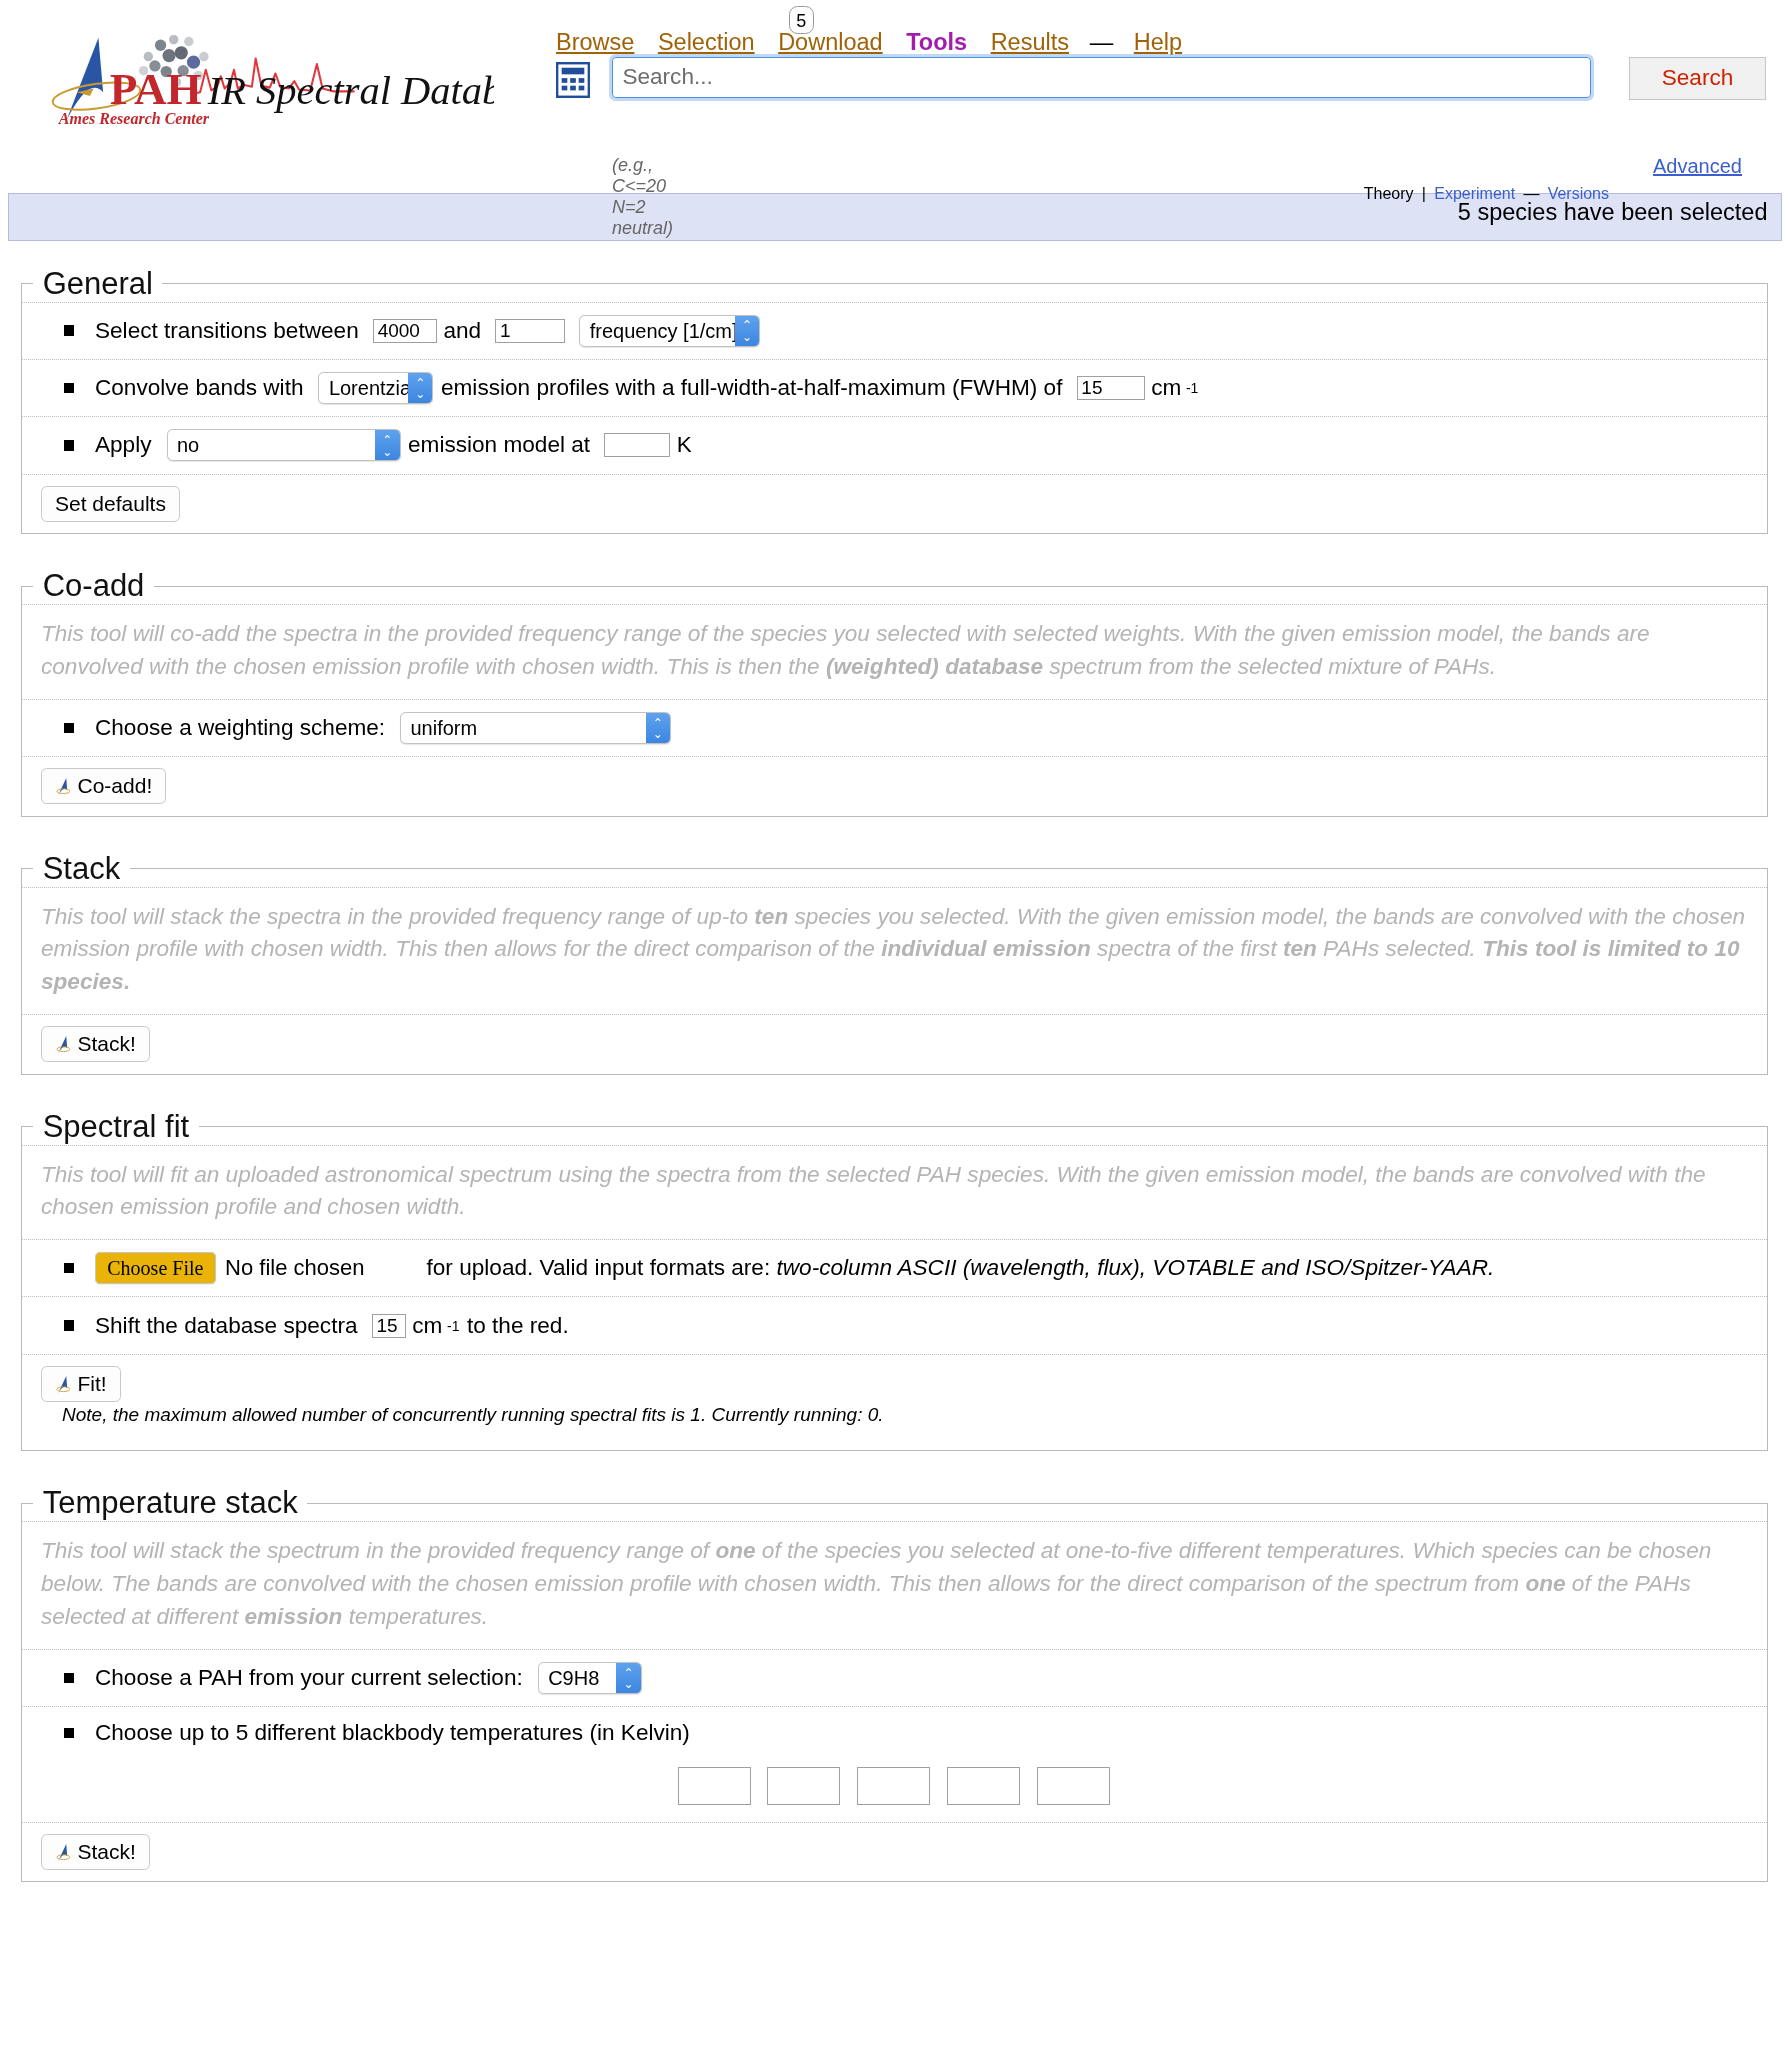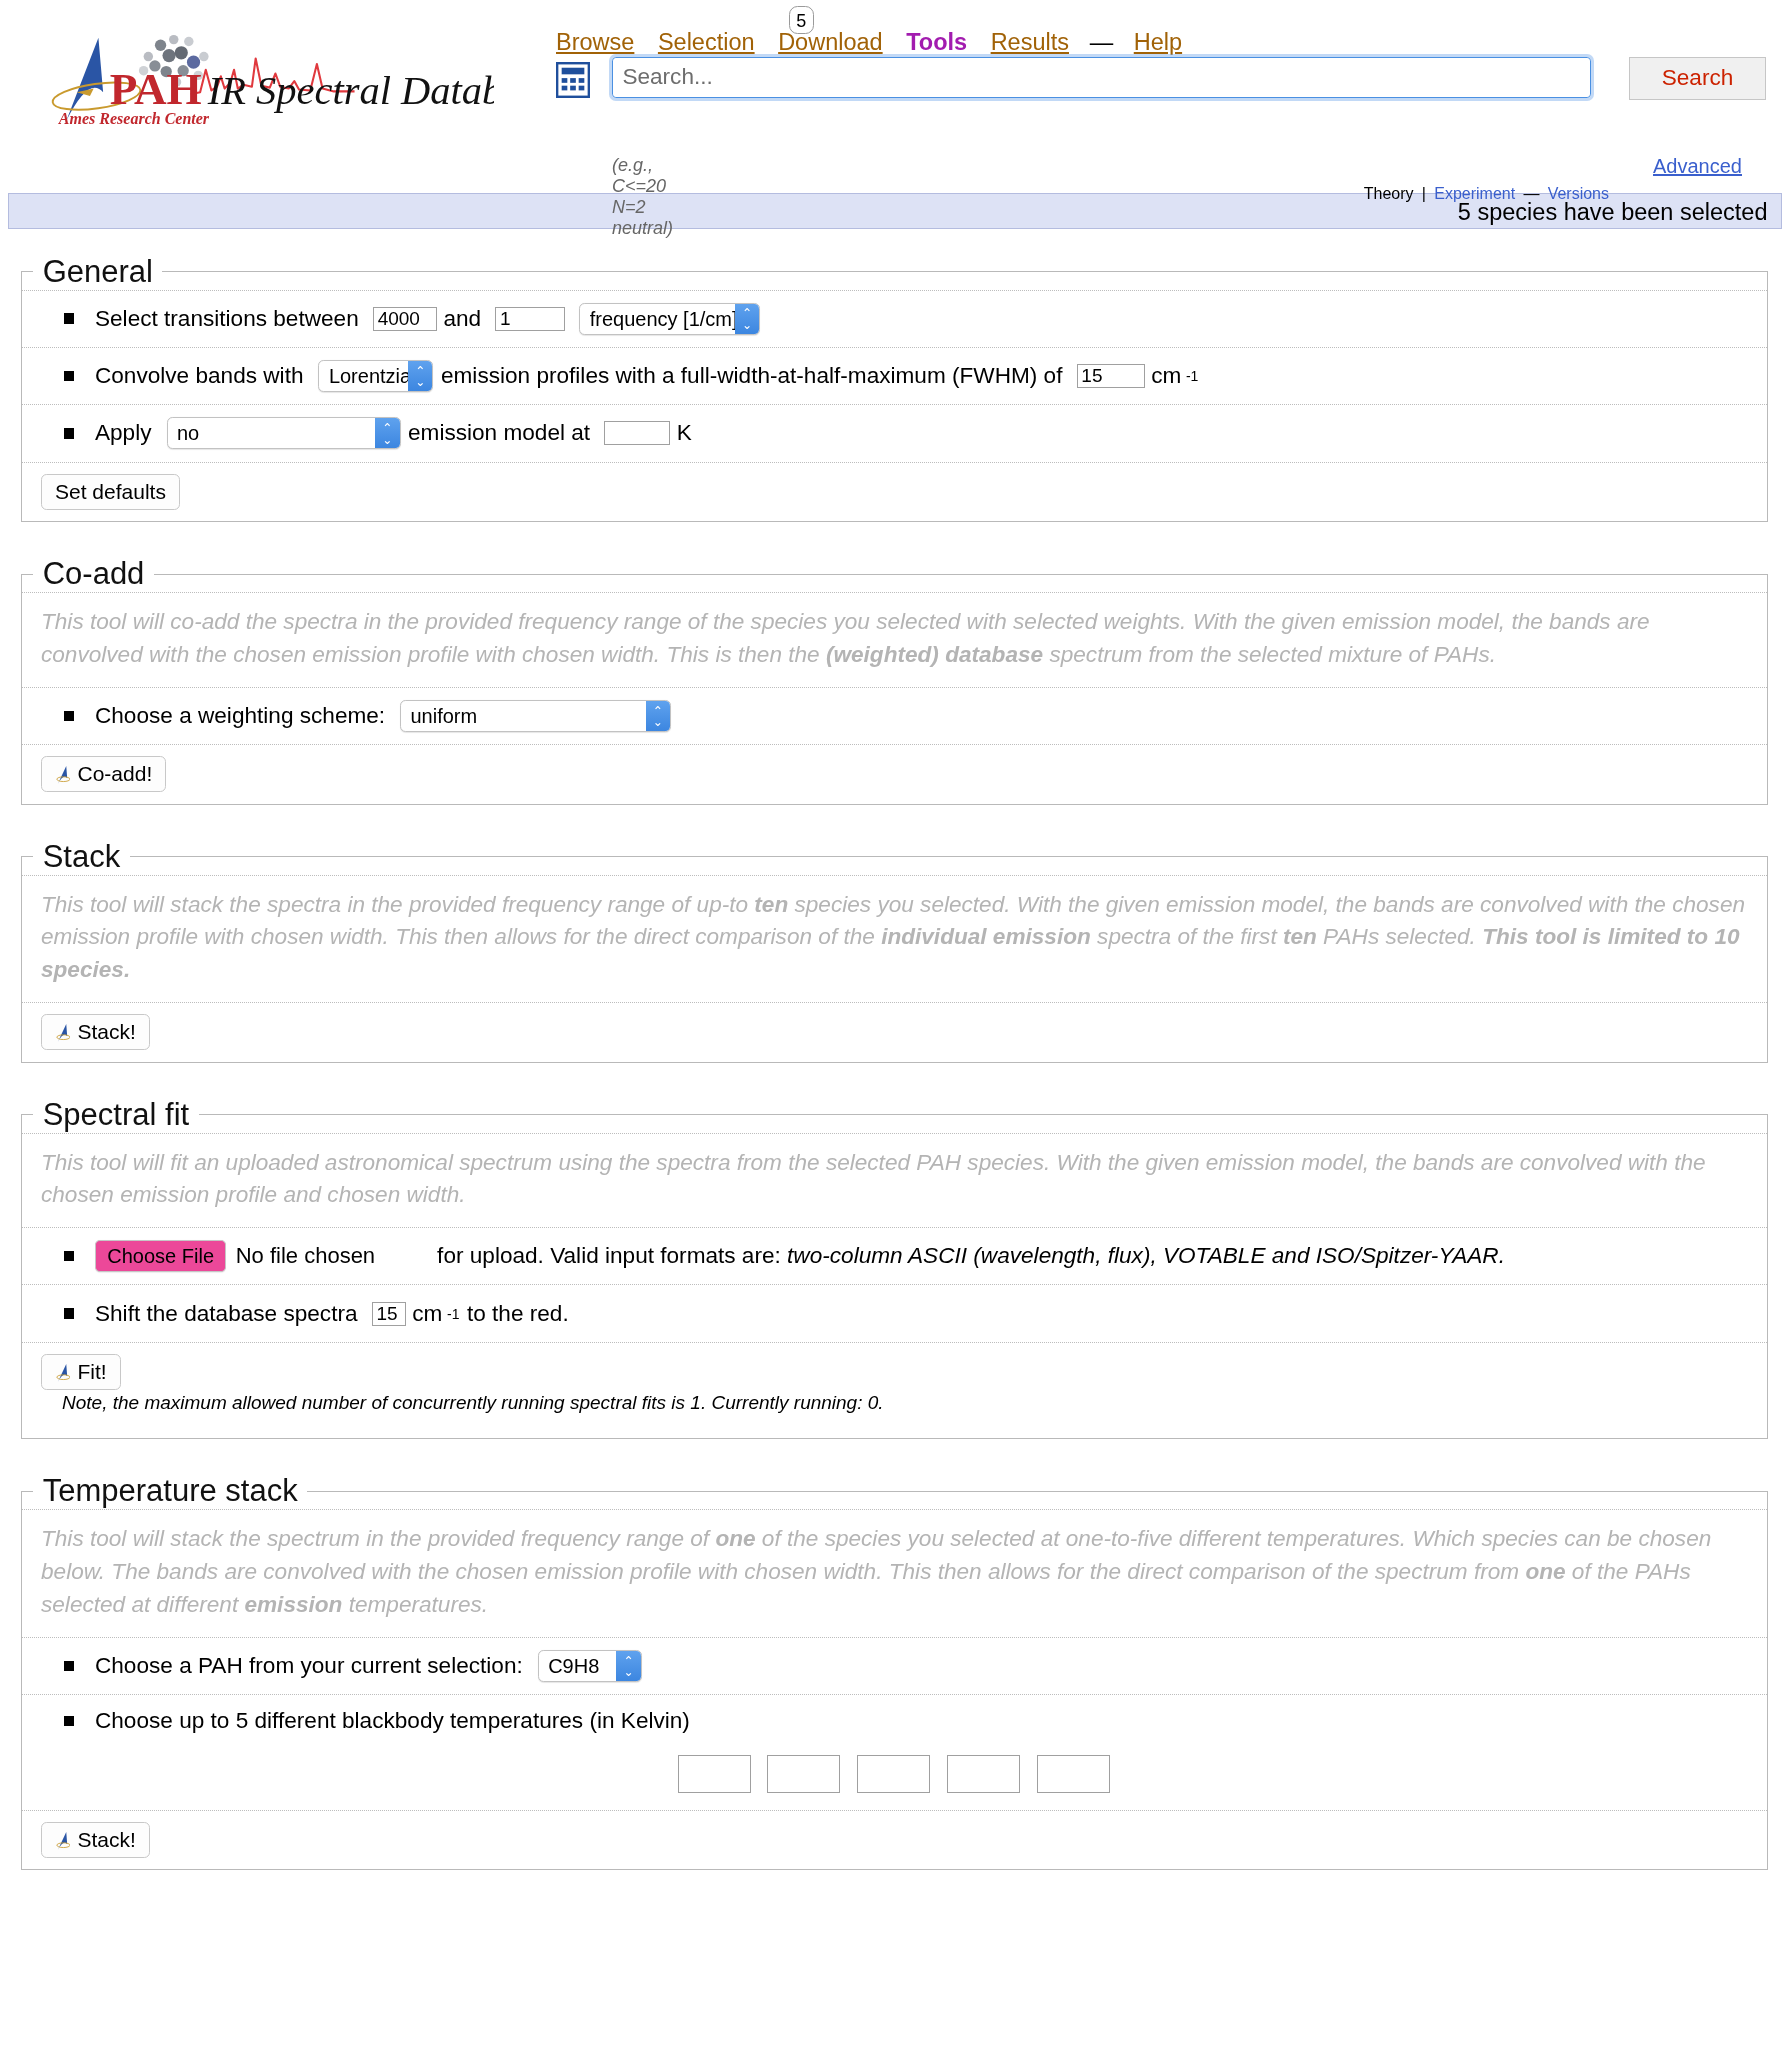--- a/index.html
+++ b/index.html
@@ -152,21 +152,21 @@
   }
   .subnav .current { color: #000; }
   .subnav a { color: #3a5fcd; text-decoration: none; }
   .subnav .sep { color: #000; padding: 0 3.8px; }
 
   
   .banner {
     margin: 0 7.5px 24.5px 7.5px;
     background: #dde2f5;
     border: 0.9px solid #b4bcdf;
-    height: 36px;
+    height: 48px;
     line-height: 36px;
     text-align: right;
     padding-right: 13px;
     font-size: 23.5px;
     color: #000;
     box-sizing: border-box;
   }
 
   
   fieldset.tool {
@@ -298,27 +298,28 @@
     padding: 11.3px 19px;
     border-top: 0.9px dotted #bdbdbd;
   }
   .btn .glyph { width: 15px; height: 21px; display: inline-block; }
 
   .filebtn {
     display: inline-block;
     height: 32px;
     line-height: 30px;
     padding: 0 11.3px;
-    background: #ec4899;
+    background: #eab308;
     border: 0.9px solid #c6c6c6;
     border-radius: 4.7px;
     font-size: 20px;
     box-shadow: 0 0.9px 0.9px rgba(0,0,0,0.07);
     box-sizing: border-box;
     cursor: pointer;
+    font-family: Liberation Serif, serif;
   }
   .filename { font-size: 22px; margin-left: 9.4px; color: #000; }
   .upload-text { margin-left: 62px; font-size: 22.6px; }
   .upload-text i { font-style: italic; }
 
   sup { font-size: 0.62em; vertical-align: super; }
 
   .note {
     padding: 1.9px 19px 13px 21px;
     font-size: 19px;

